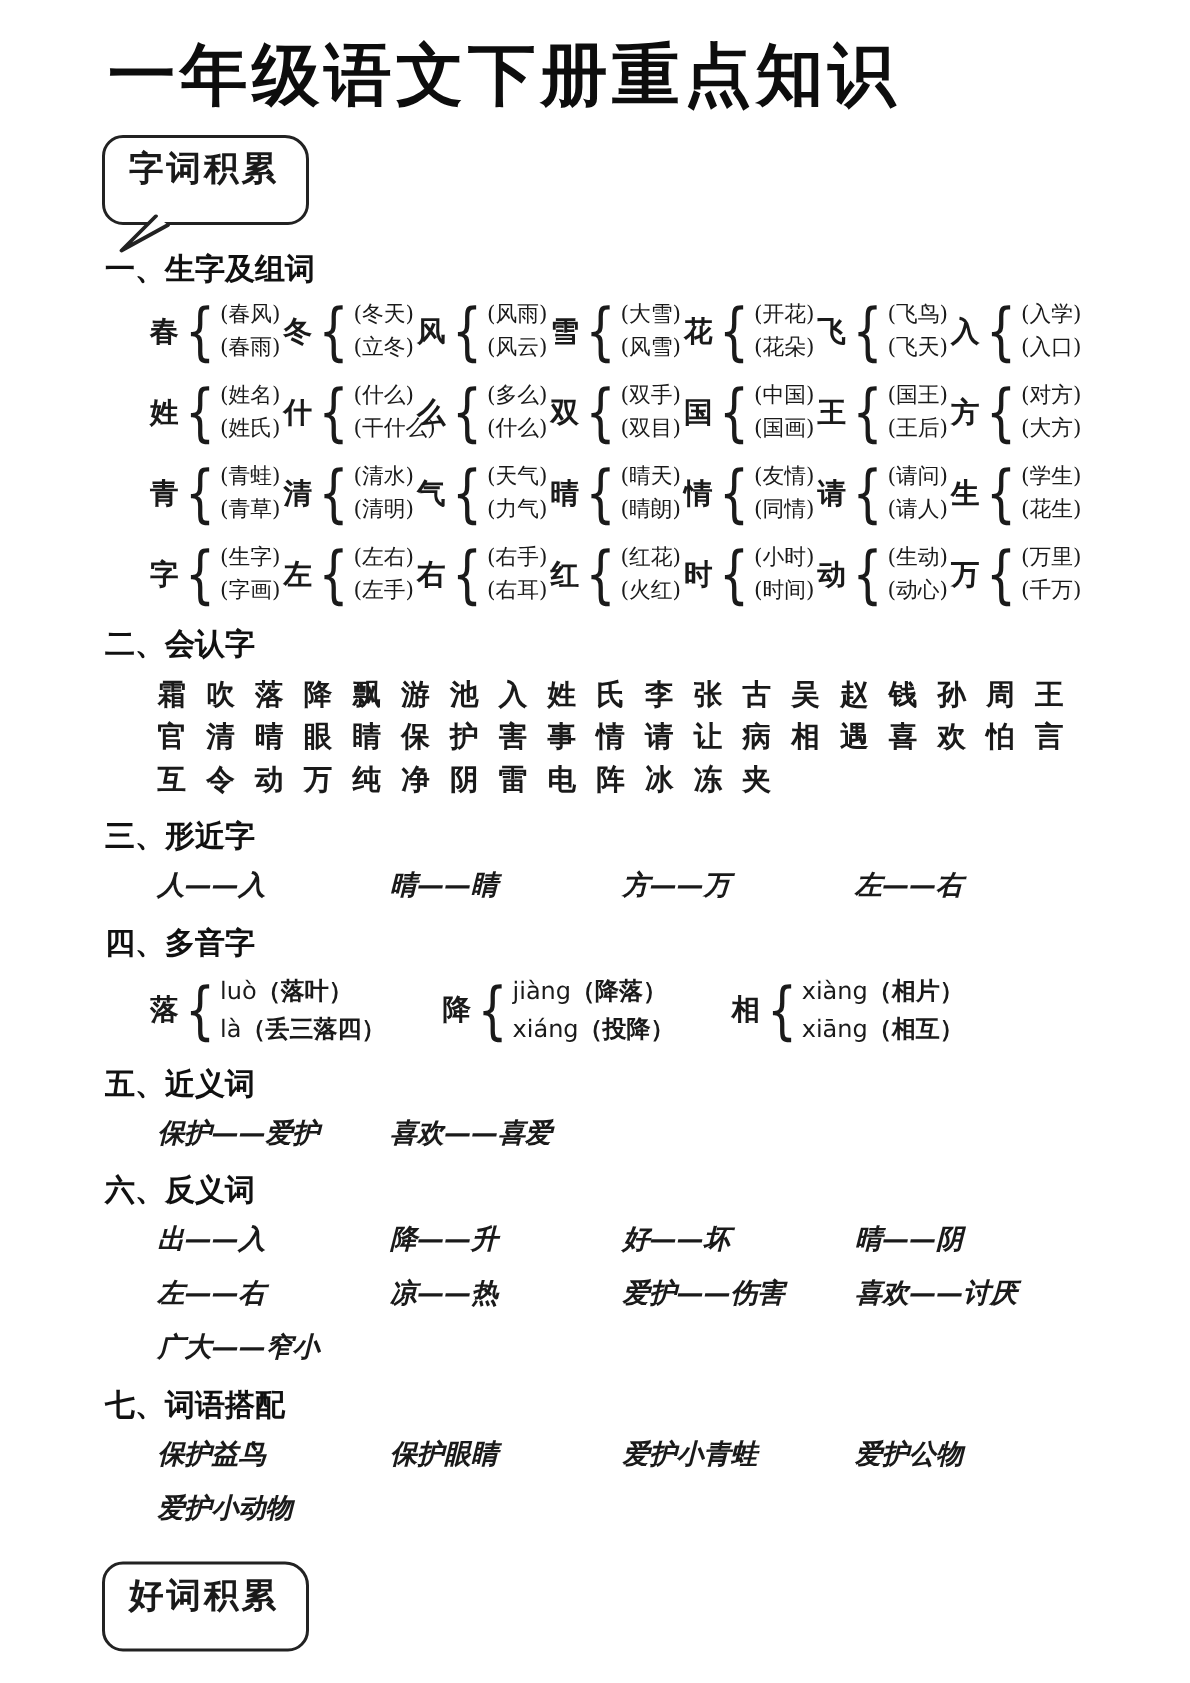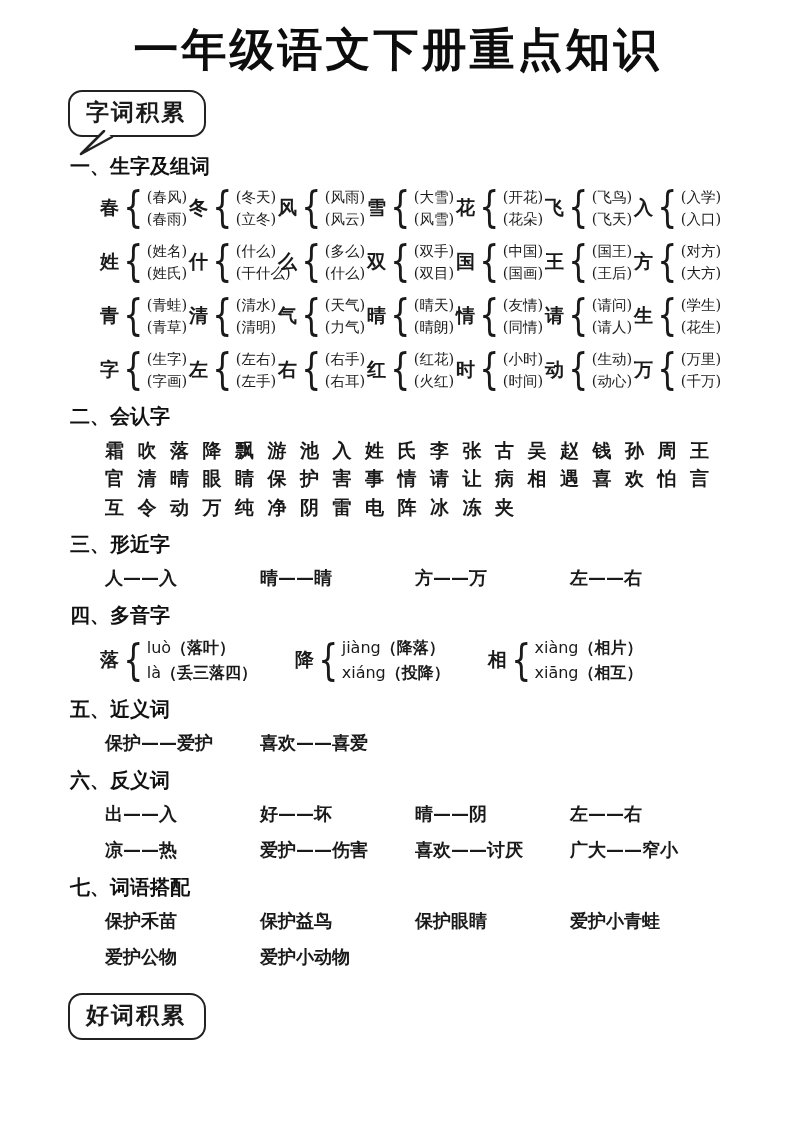--- a/index.html
+++ b/index.html
@@ -8,42 +8,41 @@
     width:793px;height:1122px;
     background:#ffffff;
     color:#1a1a1a;
     font-family:"DejaVu Serif","Liberation Serif",serif;
     overflow:hidden;
     box-sizing:border-box;
     padding:24px 70px 0 72px;
   }
   
   .title{
-    text-align:center;
     font-size:45px;
     font-weight:900;
     letter-spacing:3px;
     line-height:1.15;
     color:#0d0d0d;
   }
   .subtitle{
     text-align:center;
     font-size:27px;
     font-weight:900;
     letter-spacing:5px;
     margin-top:18px;
     color:#c1272d;
   }
   
   .bubble{
     position:relative;
     display:inline-block;
     border:2.5px solid #222;
     border-radius:14px 16px 14px 14px;
-    padding:5px 18px 7px 16px;
+    padding:5px 18px 20px 16px;
     font-size:23px;
     font-weight:900;
     letter-spacing:2px;
     background:#fff;
     margin-top:14px;
     margin-left:-4px;
   }
   .bubble .tail{
     position:absolute;
     left:6px;bottom:-21px;
@@ -88,20 +87,21 @@
   
   .pair-grid{
     display:grid;
     grid-template-columns:repeat(4,155px);
     row-gap:8px;
     margin-left:33px;
     font-size:18px;
     font-weight:700;
     line-height:1.55;
     white-space:nowrap;
+    font-style:italic;
   }
   
   .duoyin-row{
     display:flex;
     gap:38px;
     margin-left:28px;
     margin-top:4px;
   }
   .dgroup{display:flex;align-items:center;white-space:nowrap;}
   .dchar{font-size:19px;font-weight:700;}
@@ -448,32 +448,32 @@
 
   <div class="heading">五、近义词</div>
   <div class="pair-grid">
       <span>保护——爱护</span>
       <span>喜欢——喜爱</span>
     </div>
 
   <div class="heading">六、反义词</div>
   <div class="pair-grid">
       <span>出——入</span>
+      <span>降——升</span>
       <span>好——坏</span>
       <span>晴——阴</span>
       <span>左——右</span>
       <span>凉——热</span>
       <span>爱护——伤害</span>
       <span>喜欢——讨厌</span>
       <span>广大——窄小</span>
     </div>
 
   <div class="heading">七、词语搭配</div>
   <div class="pair-grid">
-      <span>保护禾苗</span>
       <span>保护益鸟</span>
       <span>保护眼睛</span>
       <span>爱护小青蛙</span>
       <span>爱护公物</span>
       <span>爱护小动物</span>
     </div>
 
   <div class="bubble" style="margin-top:22px;">
     <span>好词积累</span>
     

